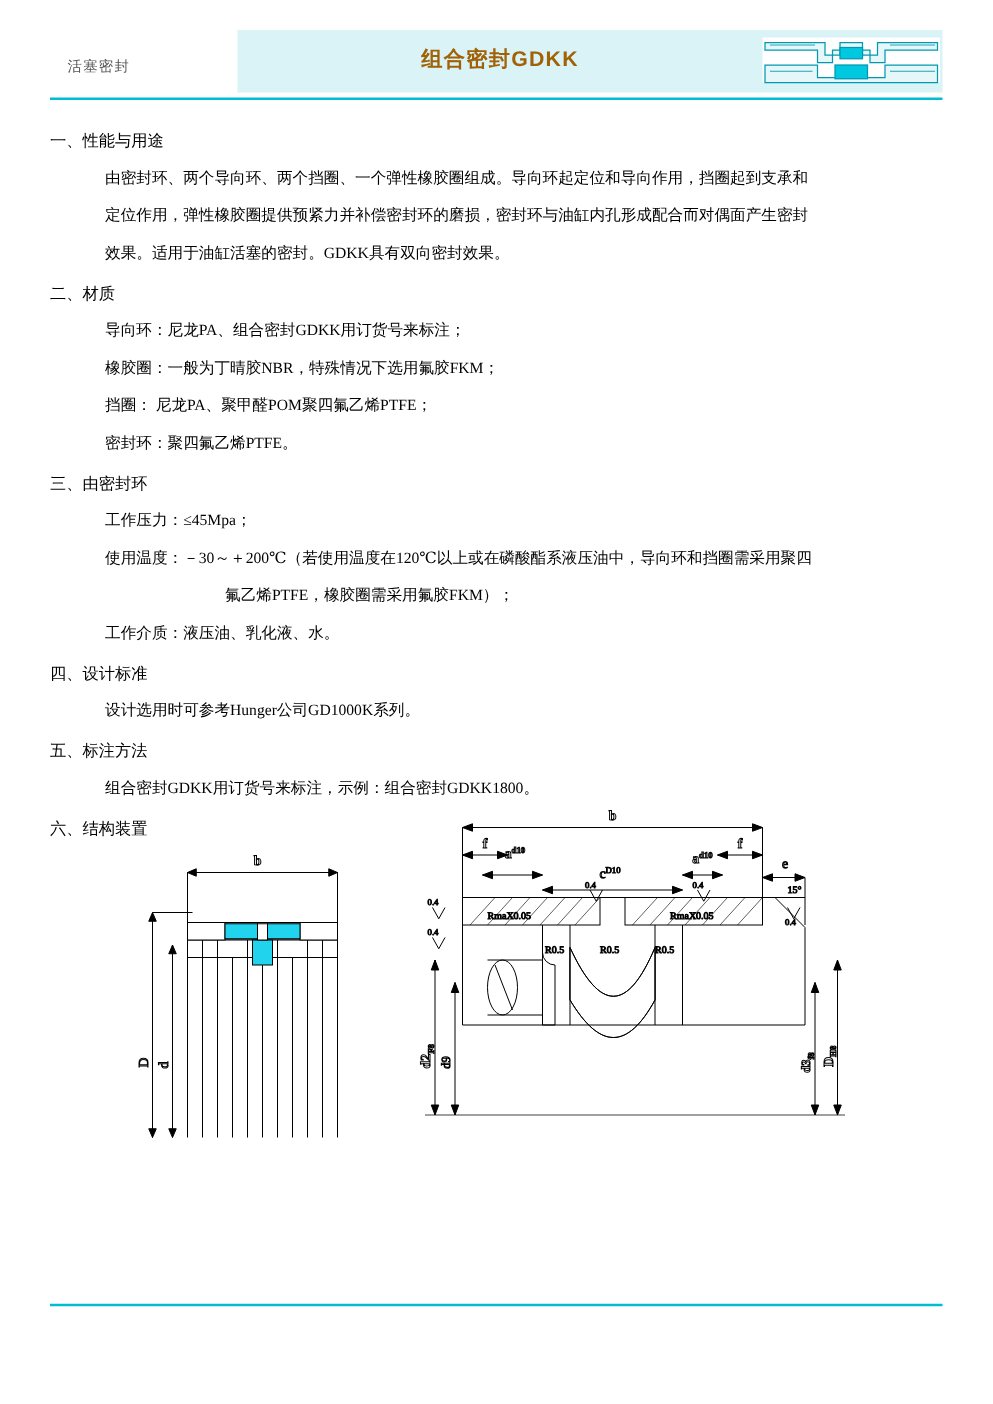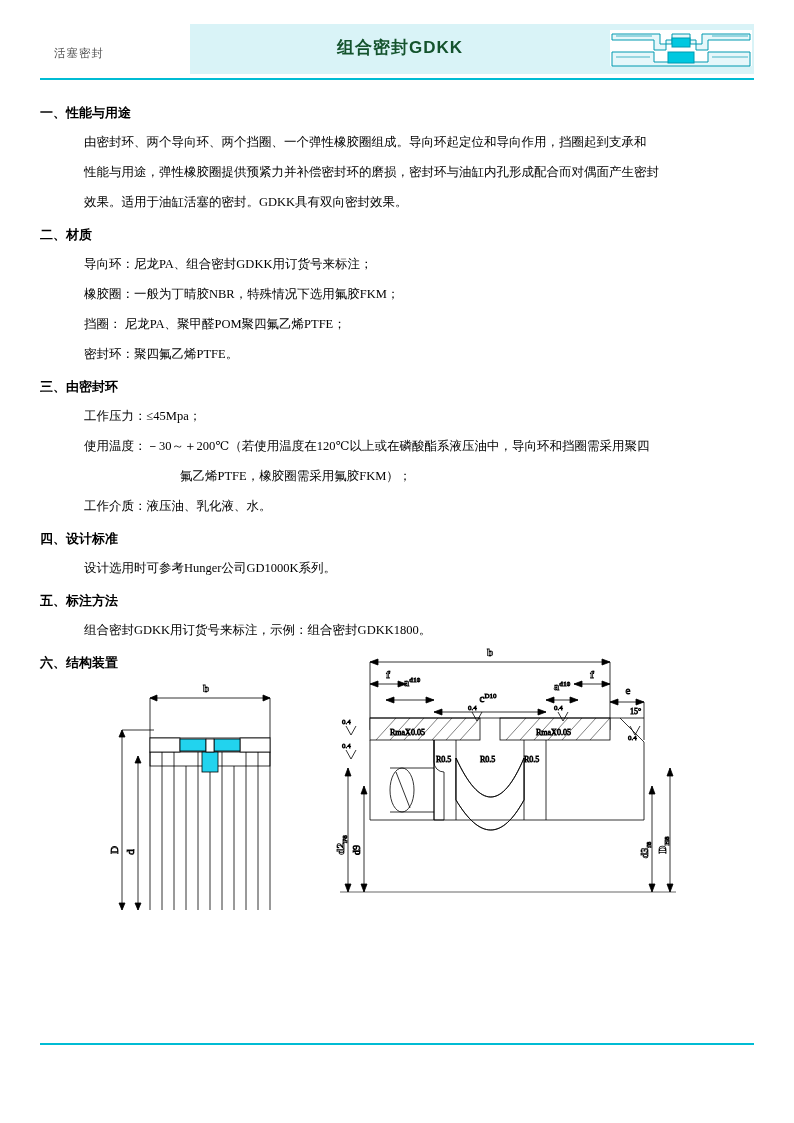--- a/index.html
+++ b/index.html
@@ -33,21 +33,21 @@
     background: #d9f3f7;
   }
   .header-title {
     position: absolute;
     left: 150px;
     top: 12px;
     width: 420px;
     text-align: center;
     font-size: 17px;
     font-weight: bold;
-    color: #14532d;
+    color: #a16207;
     letter-spacing: 1px;
     font-family: "Liberation Sans", sans-serif;
   }
   .header-tag {
     position: absolute;
     left: 14px;
     top: 22px;
     font-size: 11.5px;
     color: #555555;
     font-family: "Liberation Sans", sans-serif;
@@ -75,21 +75,21 @@
     position: absolute;
     left: 40px;
     top: 104px;
     width: 714px;
   }
   .section {
     margin-bottom: 14px;
   }
   .sec-title {
     font-size: 13px;
-    font-weight: bold;
+    font-weight: normal;
     font-family: "Liberation Sans", sans-serif;
     margin-bottom: 4px;
   }
   .sec-body {
     font-size: 12.5px;
     line-height: 20px;
     padding-left: 34px;
     text-align: justify;
   }
   .sec-body p {
@@ -164,21 +164,21 @@
 </div>
 
 <div class="content">
 
   <div class="section">
     <div class="sec-title">
       <span>一、</span><span>性能与用途</span>
     </div>
     <div class="sec-body">
       <p>由密封环、两个导向环、两个挡圈、一个弹性橡胶圈组成。导向环起定位和导向作用，挡圈起到支承和</p>
-      <p>性能与用途，弹性橡胶圈提供预紧力并补偿密封环的磨损，密封环与油缸内孔形成配合而对偶面产生密封</p>
+      <p>定位作用，弹性橡胶圈提供预紧力并补偿密封环的磨损，密封环与油缸内孔形成配合而对偶面产生密封</p>
       <p>效果。适用于油缸活塞的密封。GDKK具有双向密封效果。</p>
     </div>
   </div>
 
   <div class="section">
     <div class="sec-title">
       <span>二、</span><span>材质</span>
     </div>
     <div class="sec-body">
       <p>导向环：尼龙PA、组合密封GDKK用订货号来标注；</p>

